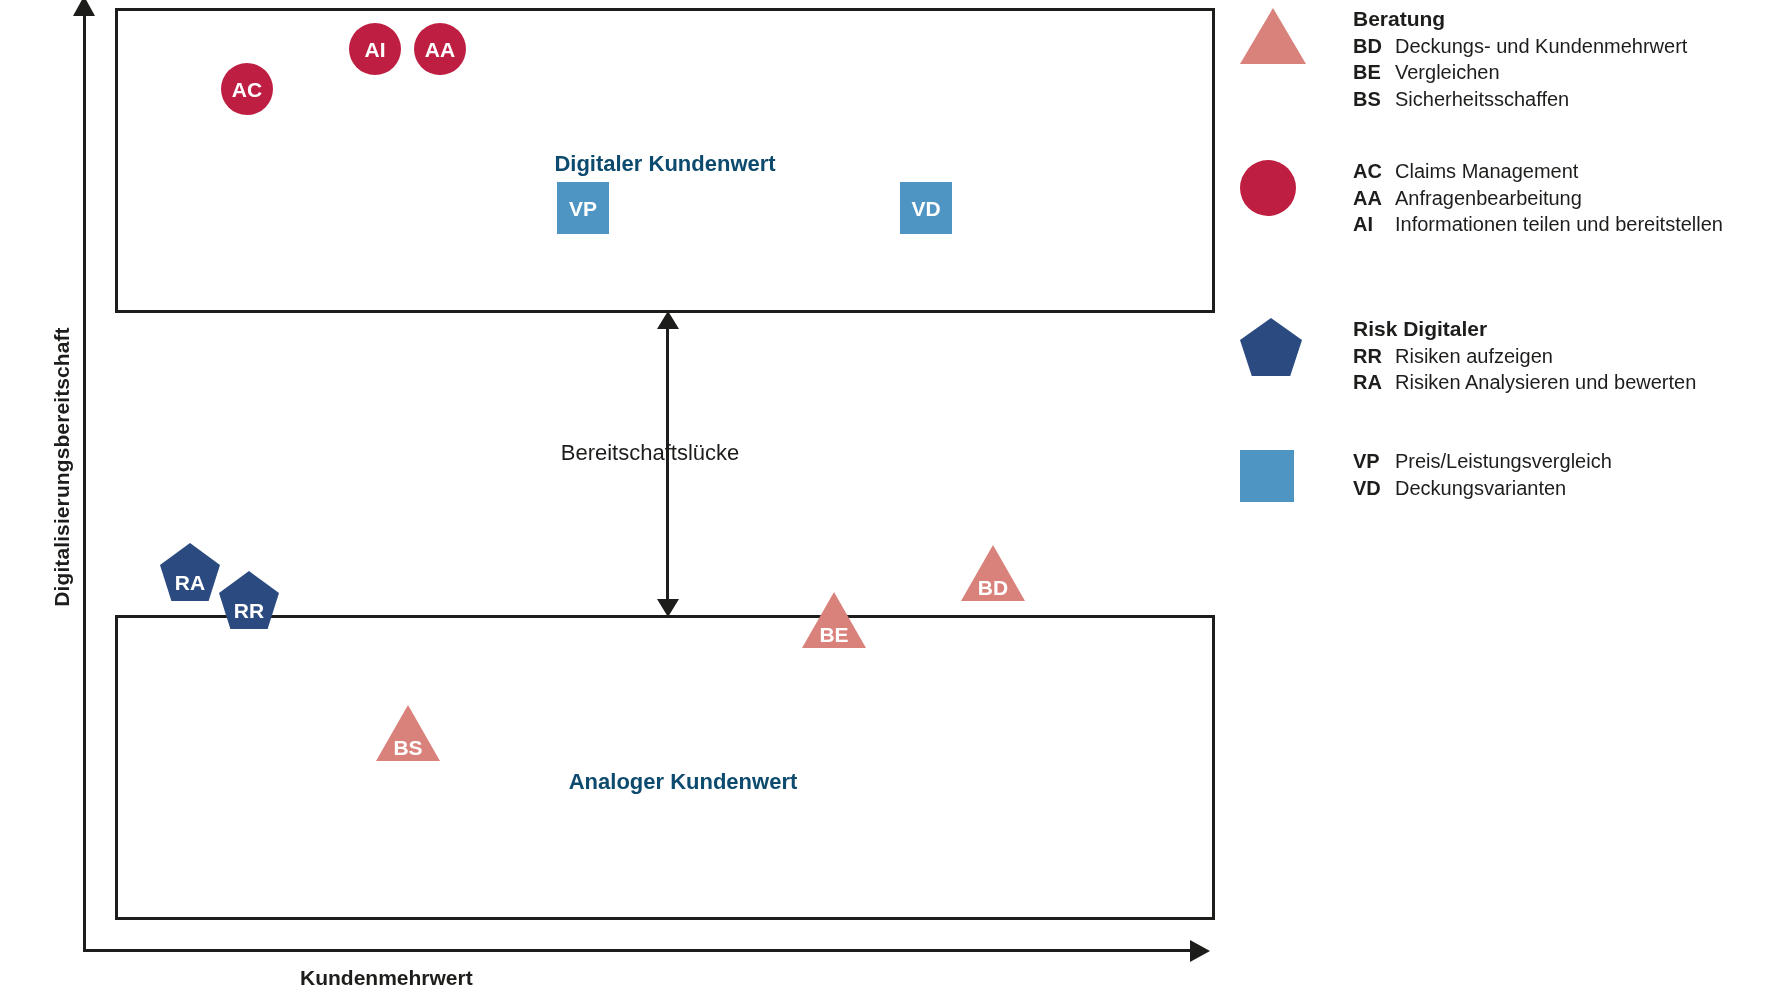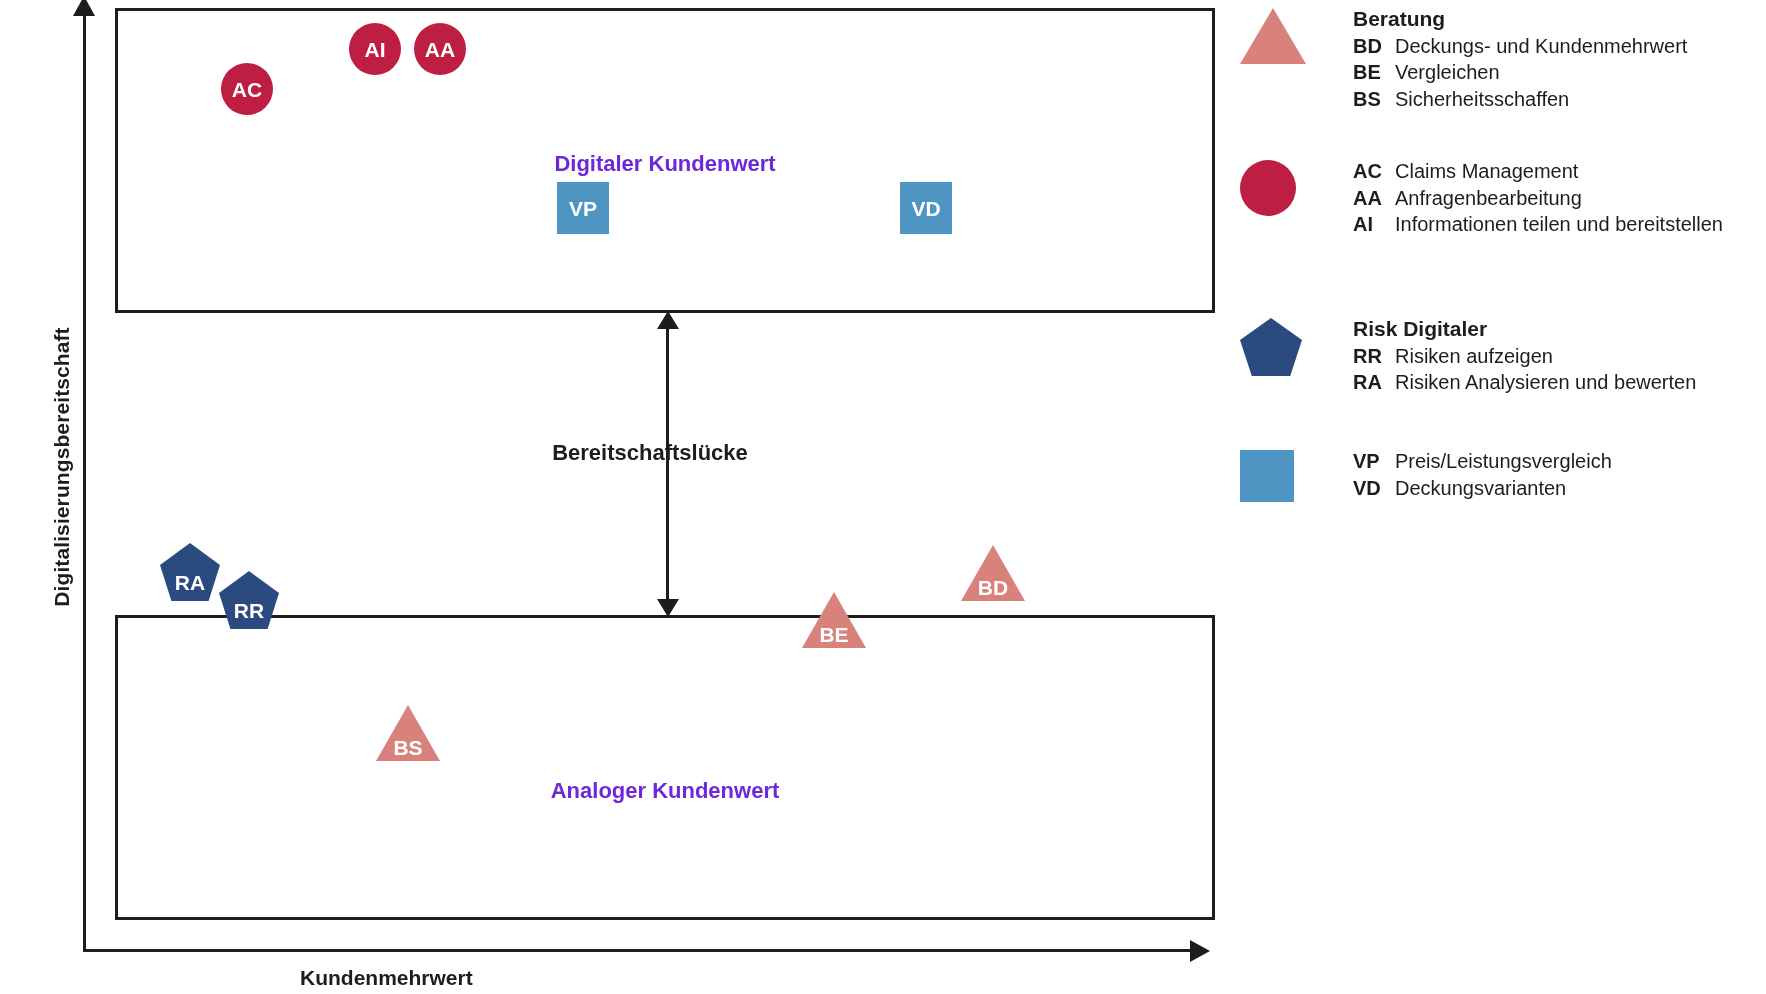--- a/index.html
+++ b/index.html
@@ -29,35 +29,35 @@
     position:absolute;left:300px;top:966px;width:700px;
     font-size:21px;font-weight:bold;
   }
 
   
   .plot-box{position:absolute;border:3px solid #1d1d1b;background:#ffffff;box-sizing:border-box;}
   #box-digital{left:115px;top:8px;width:1100px;height:305px;}
   #box-analog{left:115px;top:615px;width:1100px;height:305px;}
   .box-title{
     position:absolute;width:100%;text-align:center;
-    font-size:22px;font-weight:bold;color:#6d28d9;
+    font-size:22px;font-weight:bold;color:#0c4a6e;
   }
   #box-digital .box-title{top:140px;}
-  #box-analog .box-title{top:160px;}
+  #box-analog .box-title{top:151px;padding-left:18px;}
 
   
   #gap-arrow-group{position:absolute;left:655px;top:313px;width:26px;height:302px;}
   #gap-arrow-shaft{position:absolute;left:11px;top:14px;width:3px;height:274px;background:#1d1d1b;}
   #gap-arrow-up{position:absolute;left:2px;top:-2px;width:0;height:0;
       border-left:11px solid transparent;border-right:11px solid transparent;border-bottom:18px solid #1d1d1b;}
   #gap-arrow-down{position:absolute;left:2px;top:286px;width:0;height:0;
       border-left:11px solid transparent;border-right:11px solid transparent;border-top:18px solid #1d1d1b;}
   #gap-label{
     position:absolute;left:390px;top:440px;width:520px;text-align:center;
-    font-size:22px;font-weight:bold;
+    font-size:22px;font-weight:normal;
   }
 
   
   .marker{position:absolute;display:flex;align-items:center;justify-content:center;
           color:#ffffff;font-weight:bold;font-size:21px;line-height:1;}
   .marker span{pointer-events:none;}
 
   .marker.circle{width:52px;height:52px;border-radius:50%;}
   .marker.square{width:52px;height:52px;}
   .marker.pentagon{width:60px;height:58px;

